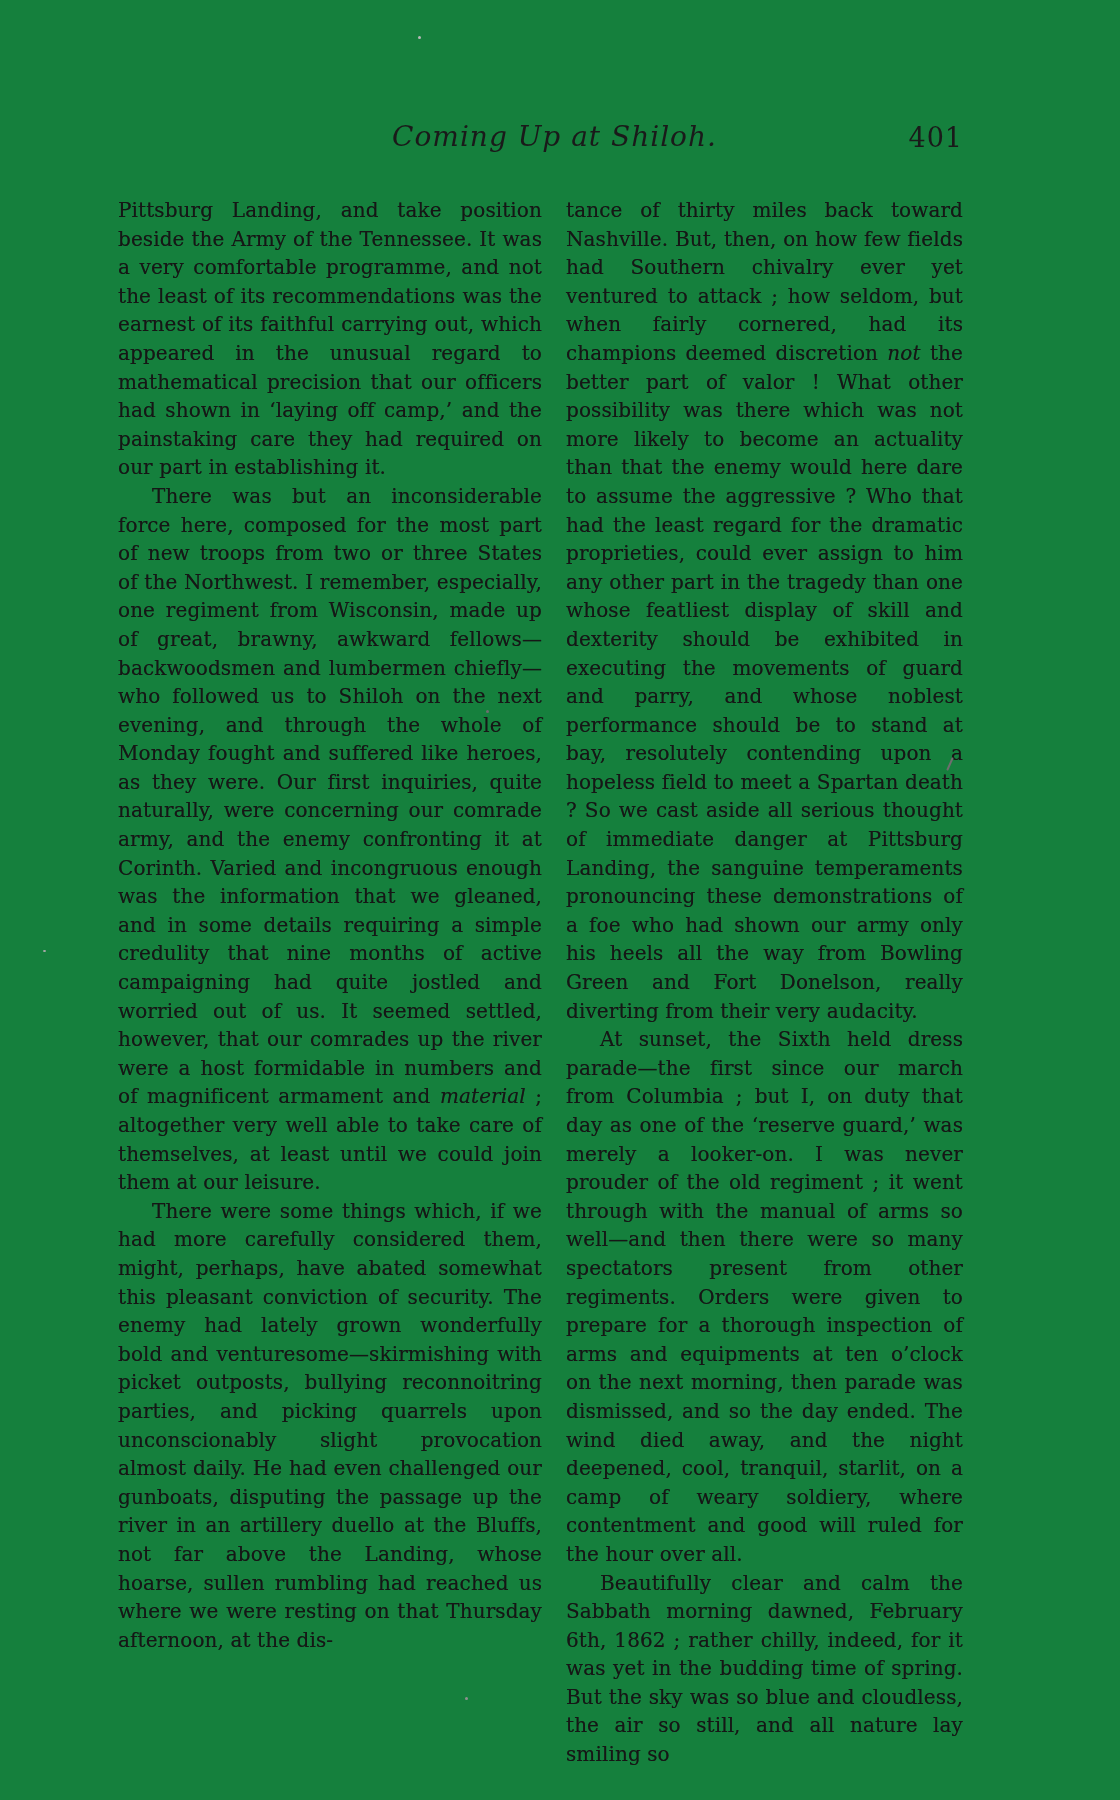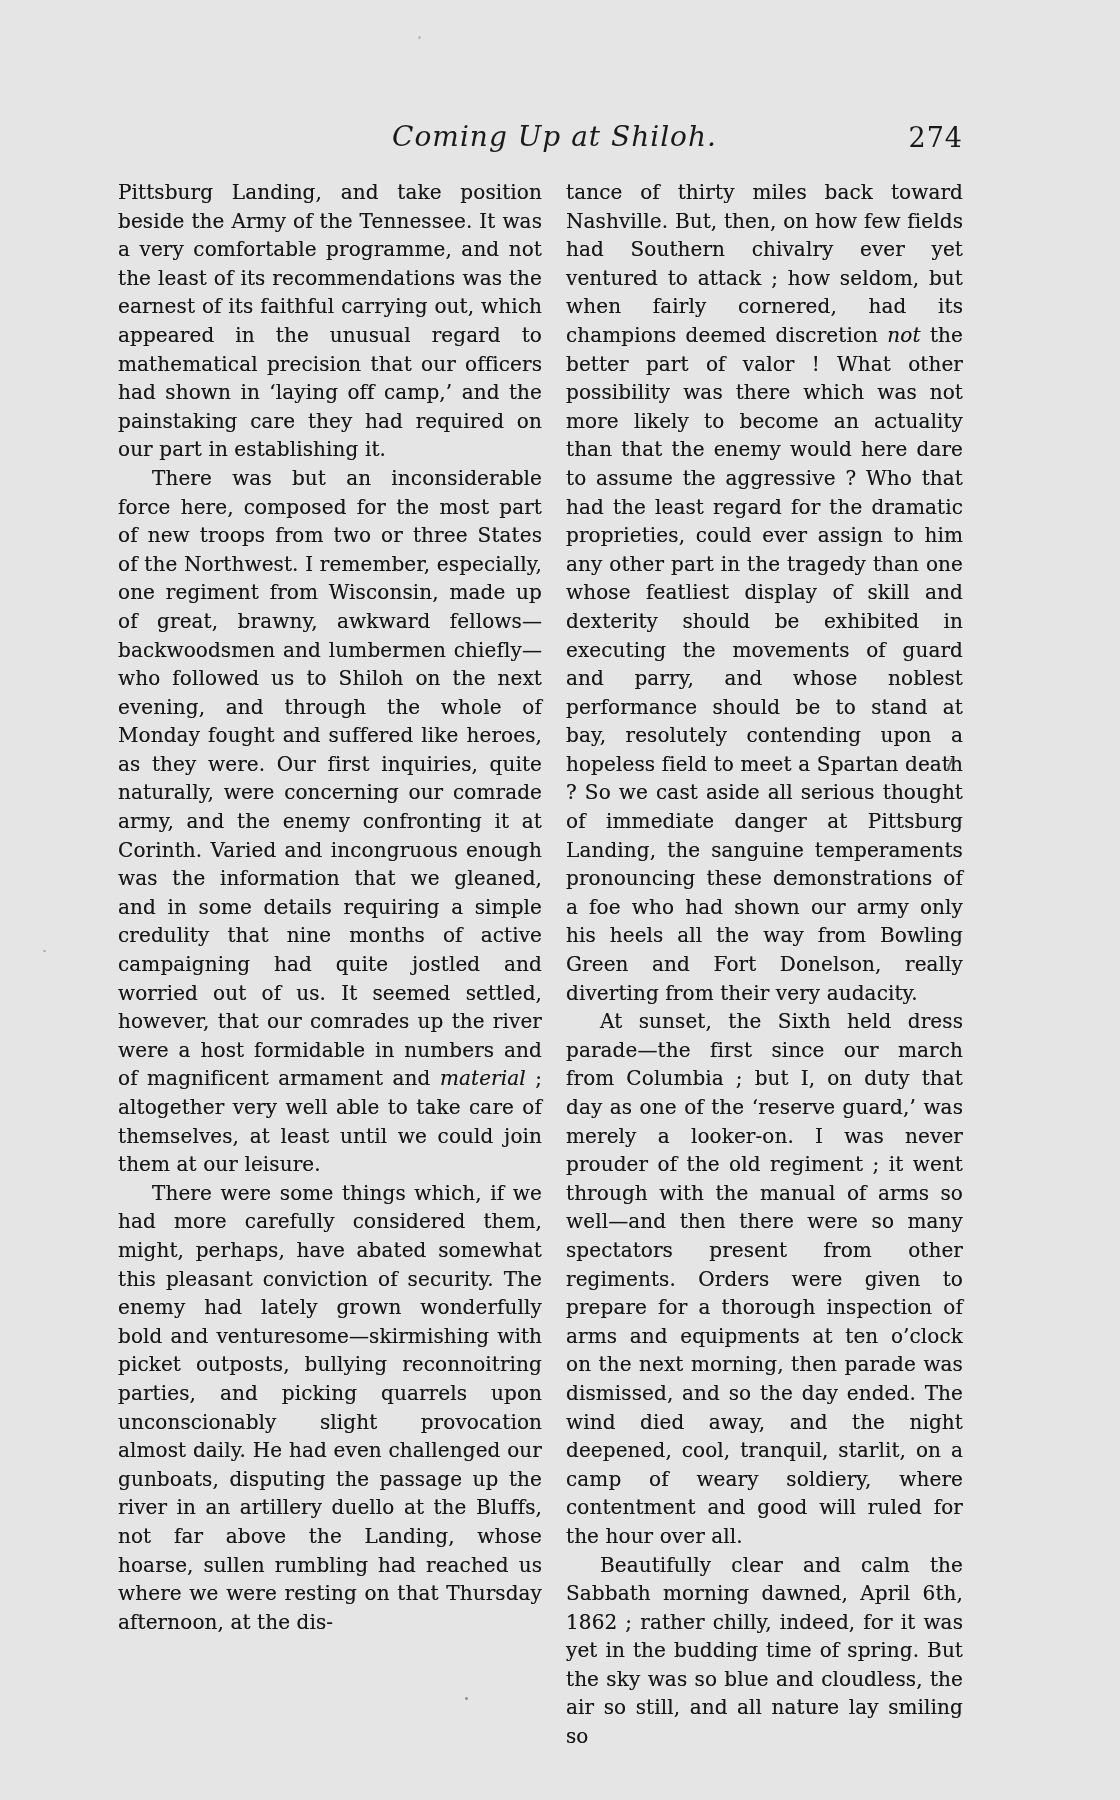--- a/index.html
+++ b/index.html
@@ -6,21 +6,21 @@
   html, body { background: #fdfdfc; }
   body {
     width: 1120px; height: 1800px;
     font-family: "DejaVu Serif", serif;
     color: #181818;
     position: relative;
     overflow: hidden;
   }
   .page {
     position: absolute; inset: 0;
-    background: #e5e5e5;
+    background: #15803d;
   }
   .page-header {
     position: absolute;
     top: 120px; left: 118px; width: 845px;
     height: 42px;
   }
   .running-title {
     text-align: center;
     font-style: italic;
     font-size: 28px;
@@ -30,21 +30,21 @@
   }
   .page-number {
     position: absolute;
     right: 0; top: 2px;
     font-size: 27px;
     letter-spacing: 1px;
     color: #1a1a1a;
   }
   .text-columns {
     position: absolute;
-    top: 178px; left: 118px; width: 845px;
+    top: 196px; left: 118px; width: 845px;
     display: flex;
     gap: 24px;
   }
   .column {
     text-align: justify;
     font-size: 20px;
     line-height: 28.6px;
     letter-spacing: 0.1px;
     color: #161616;
     text-shadow: 0 0 0.35px rgba(20,20,20,0.55);
@@ -74,33 +74,33 @@
     transform: rotate(24deg);
   }
 </style>
 </head>
 <body>
 
 <div class="page">
 
   <div class="page-header">
     <div class="running-title">Coming Up at Shiloh.</div>
-    <div class="page-number">274</div>
+    <div class="page-number">401</div>
   </div>
 
   <div class="text-columns">
     <div class="column column-left">
         <p><span>Pittsburg Landing, and take position beside the Army of the Tennessee. It was a very comfortable programme, and not the least of its recommendations was the earnest of its faithful carrying out, which appeared in the unusual regard to mathematical precision that our officers had shown in ‘laying off camp,’ and the painstaking care they had required on our part in establishing it.</span></p>
         <p class="indent"><span>There was but an inconsiderable force here, composed for the most part of new troops from two or three States of the Northwest. I remember, especially, one regiment from Wisconsin, made up of great, brawny, awkward fellows—backwoodsmen and lumbermen chiefly—who followed us to Shiloh on the next evening, and through the whole of Monday fought and suffered like heroes, as they were. Our first inquiries, quite naturally, were concerning our comrade army, and the enemy confronting it at Corinth. Varied and incongruous enough was the information that we gleaned, and in some details requiring a simple credulity that nine months of active campaigning had quite jostled and worried out of us. It seemed settled, however, that our comrades up the river were a host formidable in numbers and of magnificent armament and </span><em>material</em><span> ; altogether very well able to take care of themselves, at least until we could join them at our leisure.</span></p>
         <p class="indent"><span>There were some things which, if we had more carefully considered them, might, perhaps, have abated somewhat this pleasant conviction of security. The enemy had lately grown wonderfully bold and venturesome—skirmishing with picket outposts, bullying reconnoitring parties, and picking quarrels upon unconscionably slight provocation almost daily. He had even challenged our gunboats, disputing the passage up the river in an artillery duello at the Bluffs, not far above the Landing, whose hoarse, sullen rumbling had reached us where we were resting on that Thursday afternoon, at the dis-</span></p>
       </div>
     <div class="column column-right">
         <p><span>tance of thirty miles back toward Nashville. But, then, on how few fields had Southern chivalry ever yet ventured to attack ; how seldom, but when fairly cornered, had its champions deemed discretion </span><em>not</em><span> the better part of valor ! What other possibility was there which was not more likely to become an actuality than that the enemy would here dare to assume the aggressive ? Who that had the least regard for the dramatic proprieties, could ever assign to him any other part in the tragedy than one whose featliest display of skill and dexterity should be exhibited in executing the movements of guard and parry, and whose noblest performance should be to stand at bay, resolutely contending upon a hopeless field to meet a Spartan death ? So we cast aside all serious thought of immediate danger at Pittsburg Landing, the sanguine temperaments pronouncing these demonstrations of a foe who had shown our army only his heels all the way from Bowling Green and Fort Donelson, really diverting from their very audacity.</span></p>
         <p class="indent"><span>At sunset, the Sixth held dress parade—the first since our march from Columbia ; but I, on duty that day as one of the ‘reserve guard,’ was merely a looker-on. I was never prouder of the old regiment ; it went through with the manual of arms so well—and then there were so many spectators present from other regiments. Orders were given to prepare for a thorough inspection of arms and equipments at ten o’clock on the next morning, then parade was dismissed, and so the day ended. The wind died away, and the night deepened, cool, tranquil, starlit, on a camp of weary soldiery, where contentment and good will ruled for the hour over all.</span></p>
-        <p class="indent"><span>Beautifully clear and calm the Sabbath morning dawned, April 6th, 1862 ; rather chilly, indeed, for it was yet in the budding time of spring. But the sky was so blue and cloudless, the air so still, and all nature lay smiling so</span></p>
+        <p class="indent"><span>Beautifully clear and calm the Sabbath morning dawned, February 6th, 1862 ; rather chilly, indeed, for it was yet in the budding time of spring. But the sky was so blue and cloudless, the air so still, and all nature lay smiling so</span></p>
       </div>
   </div>
 
   <div class="speck speck-top"></div>
   <div class="speck speck-gutter"></div>
   <div class="speck speck-margin"></div>
   <div class="speck speck-bottom"></div>
   <div class="slash-mark"></div>
 
 </div>

